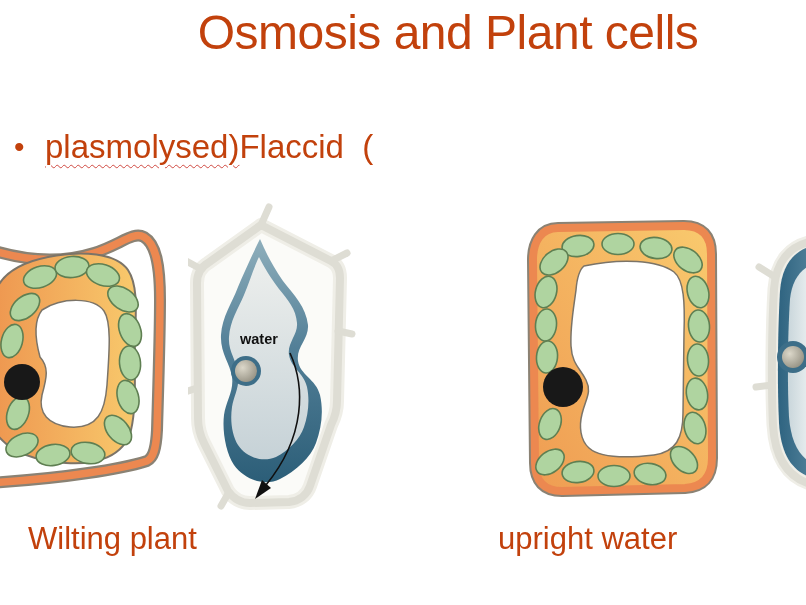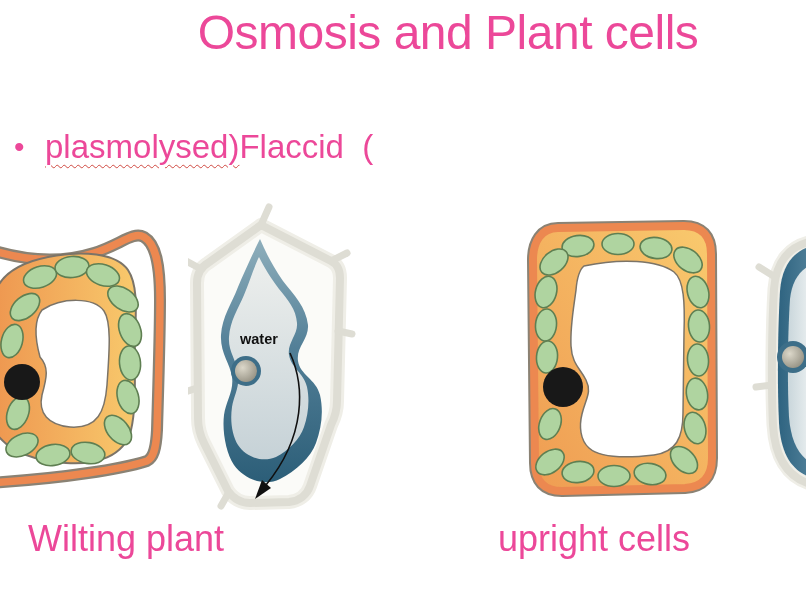--- a/index.html
+++ b/index.html
@@ -1,36 +1,36 @@
 <!DOCTYPE html>
 <html><head>
 <meta charset="utf-8">
 <style>
   html,body{margin:0;padding:0;background:#fff;}
   .stage{
     position:relative;width:806px;height:605px;background:#ffffff;overflow:hidden;
-    font-family:"Liberation Sans","DejaVu Sans",sans-serif;color:#ec4899;
+    font-family:"Liberation Sans","DejaVu Sans",sans-serif;color:#c2410c;
   }
   .title{
     position:absolute;left:90px;right:0;top:2px;text-align:center;
     font-size:48px;line-height:62px;font-weight:400;letter-spacing:-0.5px;
   }
   .bullet-line{
     position:absolute;left:14px;top:124px;display:flex;align-items:flex-start;
     font-size:33px;line-height:46px;
   }
   .bullet-line .marker{width:31px;font-size:30px;line-height:46px;}
   .btext{white-space:pre;}
   .wavy{
     text-decoration-line:underline;text-decoration-style:wavy;
     text-decoration-color:#d04a42;text-decoration-thickness:1px;
     text-underline-offset:6px;
   }
   .turgid-heading{position:absolute;left:550px;top:124px;font-size:33px;line-height:46px;}
-  .caption{position:absolute;top:518px;font-size:36px;line-height:42px;}
+  .caption{position:absolute;top:518px;font-size:31px;line-height:42px;}
   .caption.left{left:28px;}
   .caption.right{left:498px;}
   .diagram{position:absolute;}
   .d1{left:0;top:213px;}
   .d2{left:188px;top:203px;text-align:right;}
   .d3{left:526px;top:218px;}
   .d4{left:752px;top:233px;}
   svg{display:block;overflow:hidden;}
   svg text{font-family:"Liberation Sans","DejaVu Sans",sans-serif;}
 </style>
@@ -186,15 +186,15 @@
         </g>
       </g>
       <path d="M 64 12 C 42 16, 30 32, 28 58 C 26 92, 25 148, 27 190 C 29 222, 40 240, 64 246 Z" fill="url(#blu4)"></path>
       <path d="M 64 30 C 50 34, 40 46, 38 66 C 36 96, 35 146, 37 184 C 39 210, 48 226, 64 232 Z" fill="url(#int4)"></path>
       <circle cx="41" cy="124" r="16" fill="#3D6E88"></circle>
       <circle cx="41" cy="124" r="11" fill="url(#nuc4)"></circle>
     </svg>
   </div>
 
   <div class="caption left">Wilting plant</div>
-  <div class="caption right">upright cells</div>
+  <div class="caption right">upright water</div>
 
 </div>
 
 </body></html>

